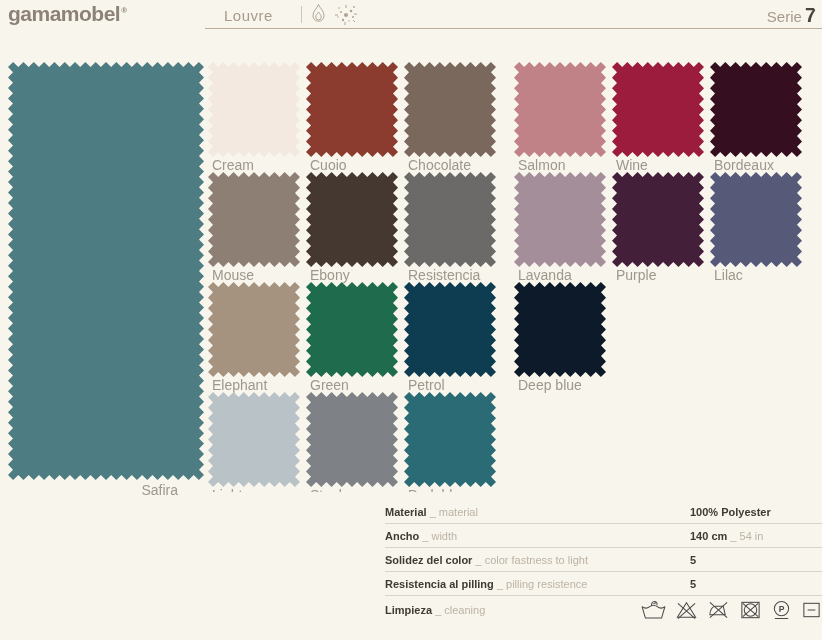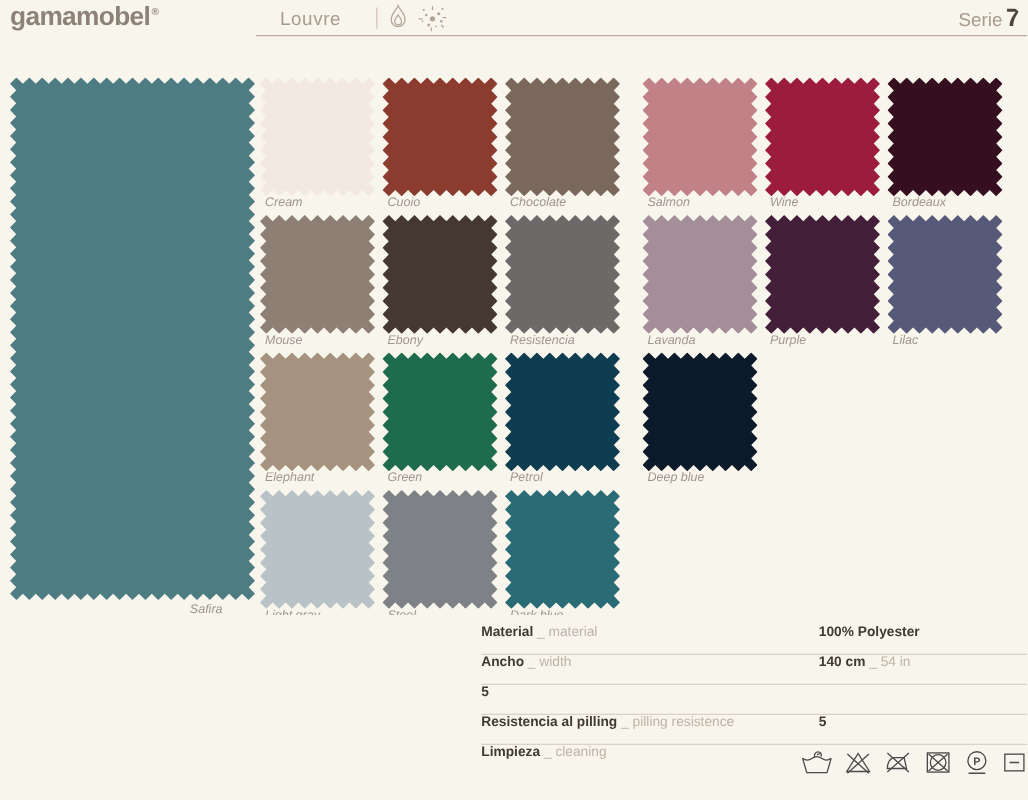--- a/index.html
+++ b/index.html
@@ -14,33 +14,33 @@
   .vsep{position:absolute;left:301px;top:6px;width:1px;height:17px;background:#cfc4b7;}
   .header-icons{position:absolute;left:310px;top:3px;display:flex;gap:5px;align-items:center;}
   .header-icons svg{display:block;stroke:#b2a496;fill:none;stroke-width:1;}
   .header-icons svg circle{fill:#b2a496;stroke:none;}
   .header-rule{position:absolute;left:205px;right:0;top:28px;height:1px;background:#bbad9e;}
   .serie{position:absolute;right:6px;top:4px;font-size:15px;color:#a89a8c;}
   .serie b{font-size:20px;color:#4a443d;margin-left:3px;font-weight:bold;}
 
   
   .featured{position:absolute;left:8px;top:62px;width:196px;height:430px;}
-  .swatch-label{font-size:10px;color:#9e978d;white-space:nowrap;font-style:italic;}
+  .swatch-label{font-size:14px;color:#9e978d;white-space:nowrap;}
   .featured .swatch-label{position:absolute;top:420px;right:26px;}
   .group{position:absolute;display:grid;grid-template-columns:repeat(3,98px);
          grid-auto-rows:110px;height:430px;overflow:hidden;}
   #group1{left:208px;top:62px;}
   #group2{left:514px;top:62px;}
   .swatch-cell{position:relative;width:98px;height:110px;}
   .swatch-cell svg{display:block;}
   .swatch-cell .swatch-label{position:absolute;left:4px;top:95px;}
 
   
   .spec-table{position:absolute;left:385px;top:500px;width:437px;}
-  .spec-row{display:flex;height:23px;border-bottom:1px solid #d9d3c7;}
+  .spec-row{display:flex;align-items:center;height:23px;border-bottom:1px solid #d9d3c7;gap:35px;}
   .spec-row.last{border-bottom:none;height:28px;}
   .spec-label{width:270px;font-size:11px;color:#3f3a34;font-weight:bold;}
   .lt{color:#bcb3a5;font-weight:normal;}
   .spec-value{font-size:11px;color:#3f3a34;font-weight:bold;}
   .care-icons{display:flex;gap:9px;align-items:center;}
   .care-icons svg{display:block;stroke:#4a4a4a;fill:none;stroke-width:1.1;}
   .care-icons svg text{fill:#4a4a4a;stroke:none;font-family:"Liberation Sans",sans-serif;font-weight:bold;}
 </style>
 </head>
 <body>
@@ -202,20 +202,21 @@
   <div class="spec-table" id="specTable">
       <div class="spec-row">
         <div class="spec-label"><span>Material</span><span class="lt"> _ material</span></div>
         <div class="spec-value"><span>100% Polyester</span></div>
       </div>
       <div class="spec-row">
         <div class="spec-label"><span>Ancho</span><span class="lt"> _ width</span></div>
         <div class="spec-value"><span>140 cm</span><span class="lt"> _ 54 in</span></div>
       </div>
       <div class="spec-row">
+        <div class="spec-label"><span>Solidez del color</span><span class="lt"> _ color fastness to light</span></div>
         <div class="spec-value"><span>5</span></div>
       </div>
       <div class="spec-row">
         <div class="spec-label"><span>Resistencia al pilling</span><span class="lt"> _ pilling resistence</span></div>
         <div class="spec-value"><span>5</span></div>
       </div>
       <div class="spec-row last">
         <div class="spec-label"><span>Limpieza</span><span class="lt"> _ cleaning</span></div>
         <div class="spec-value care-icons">
           <span>

